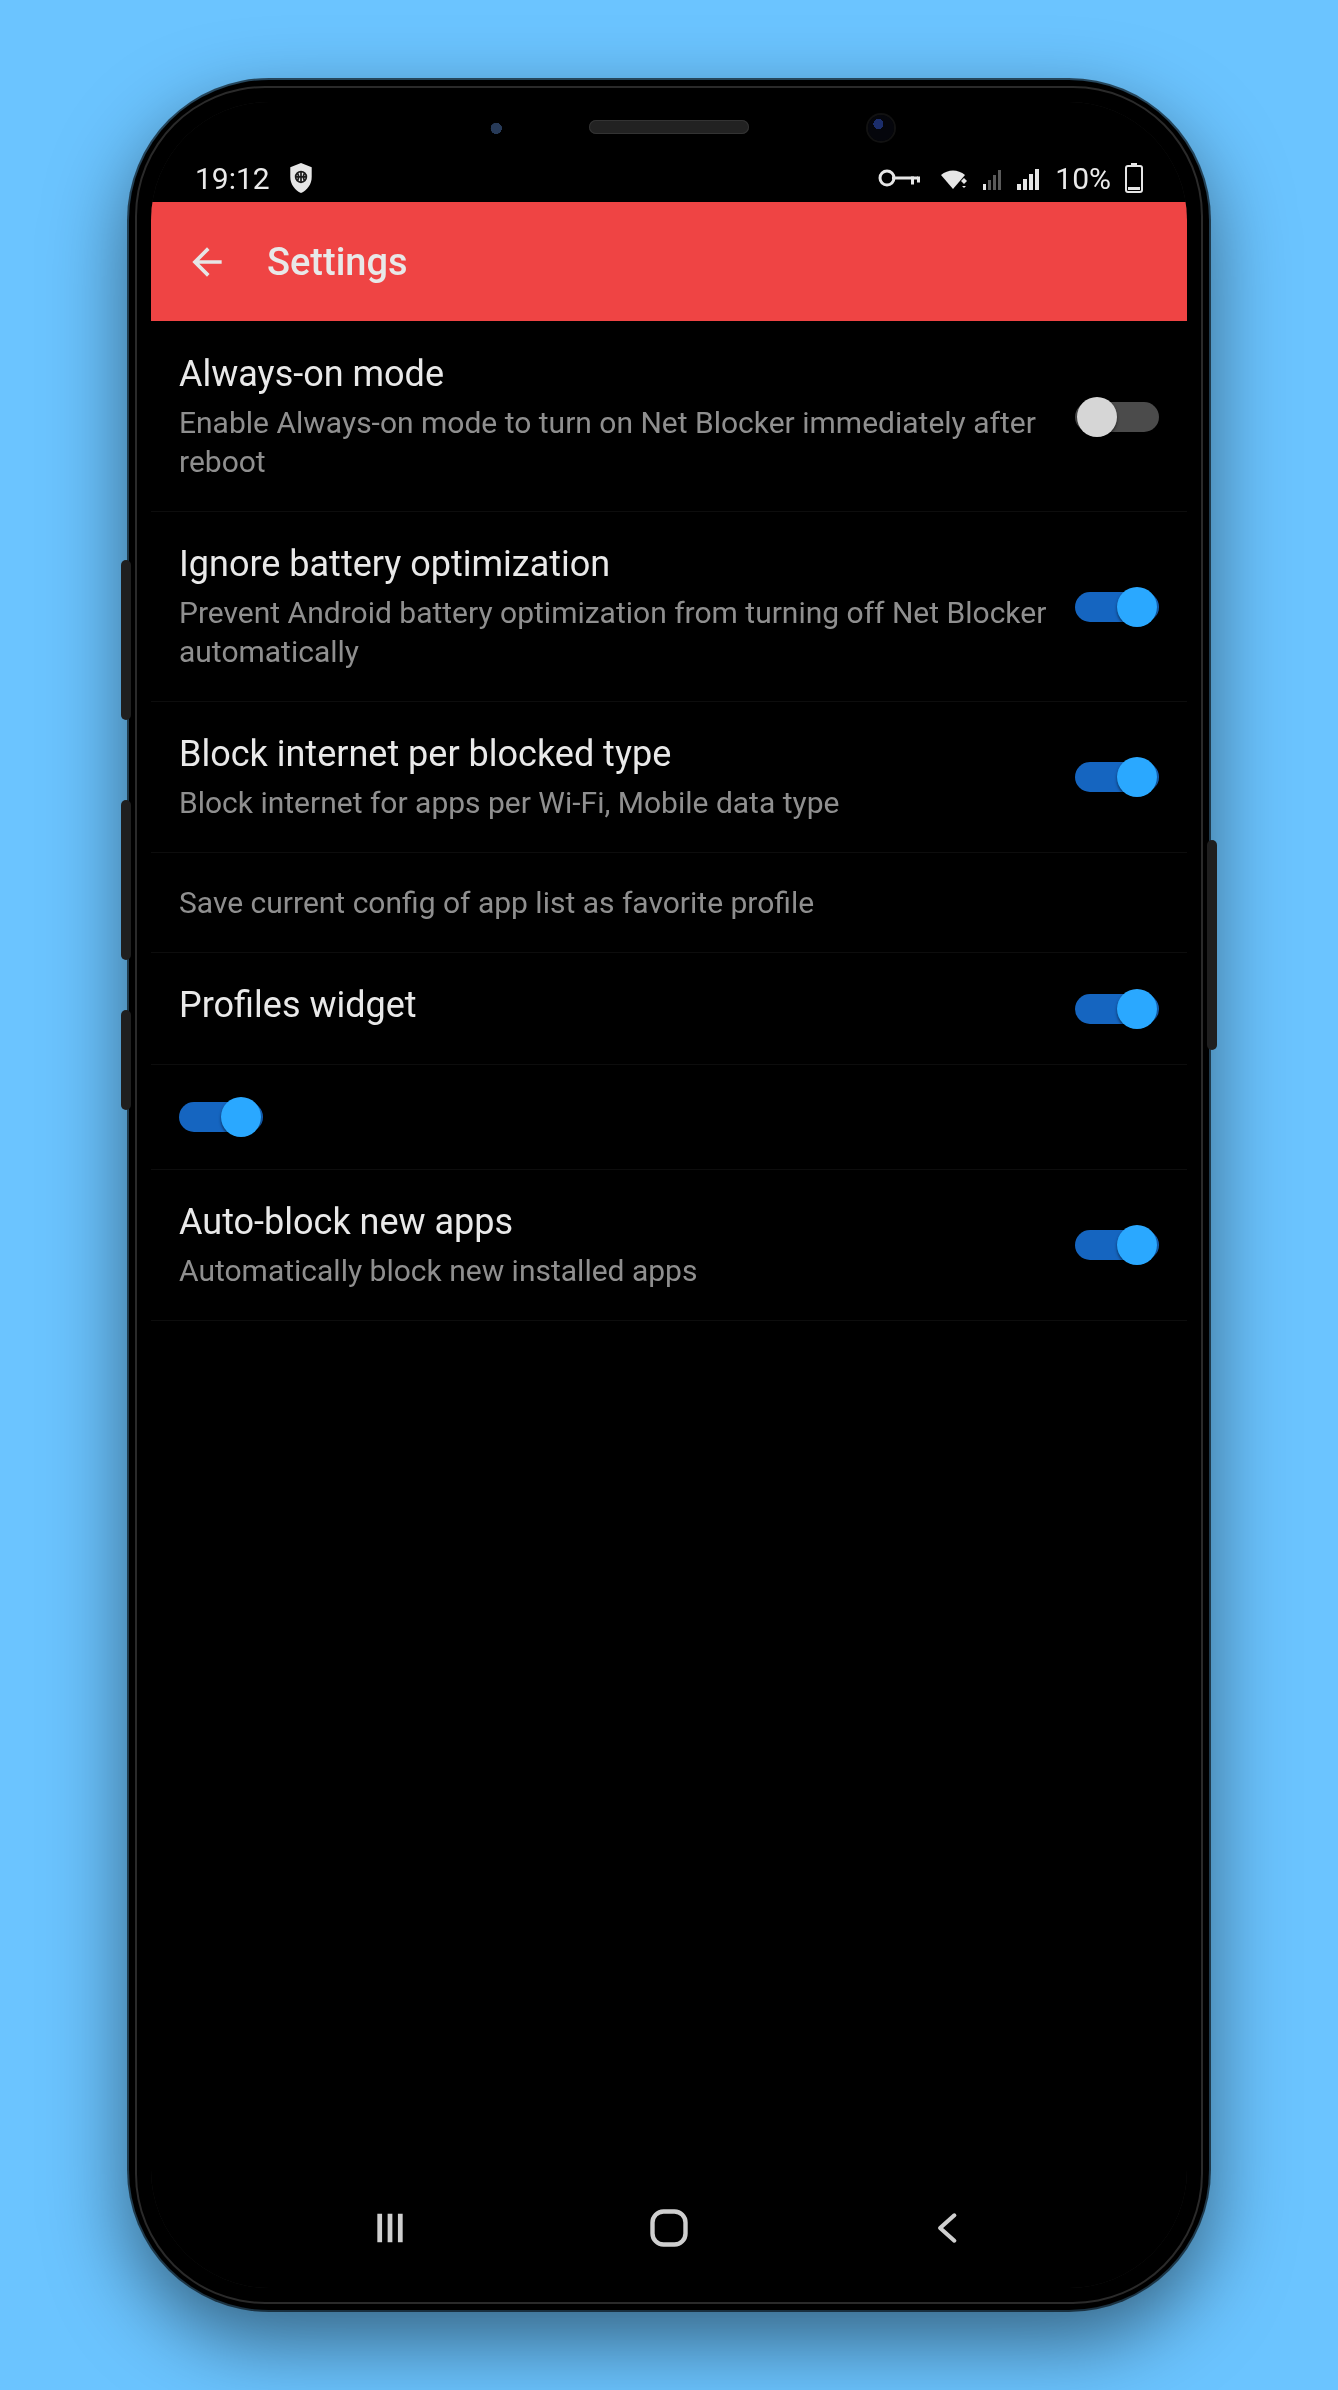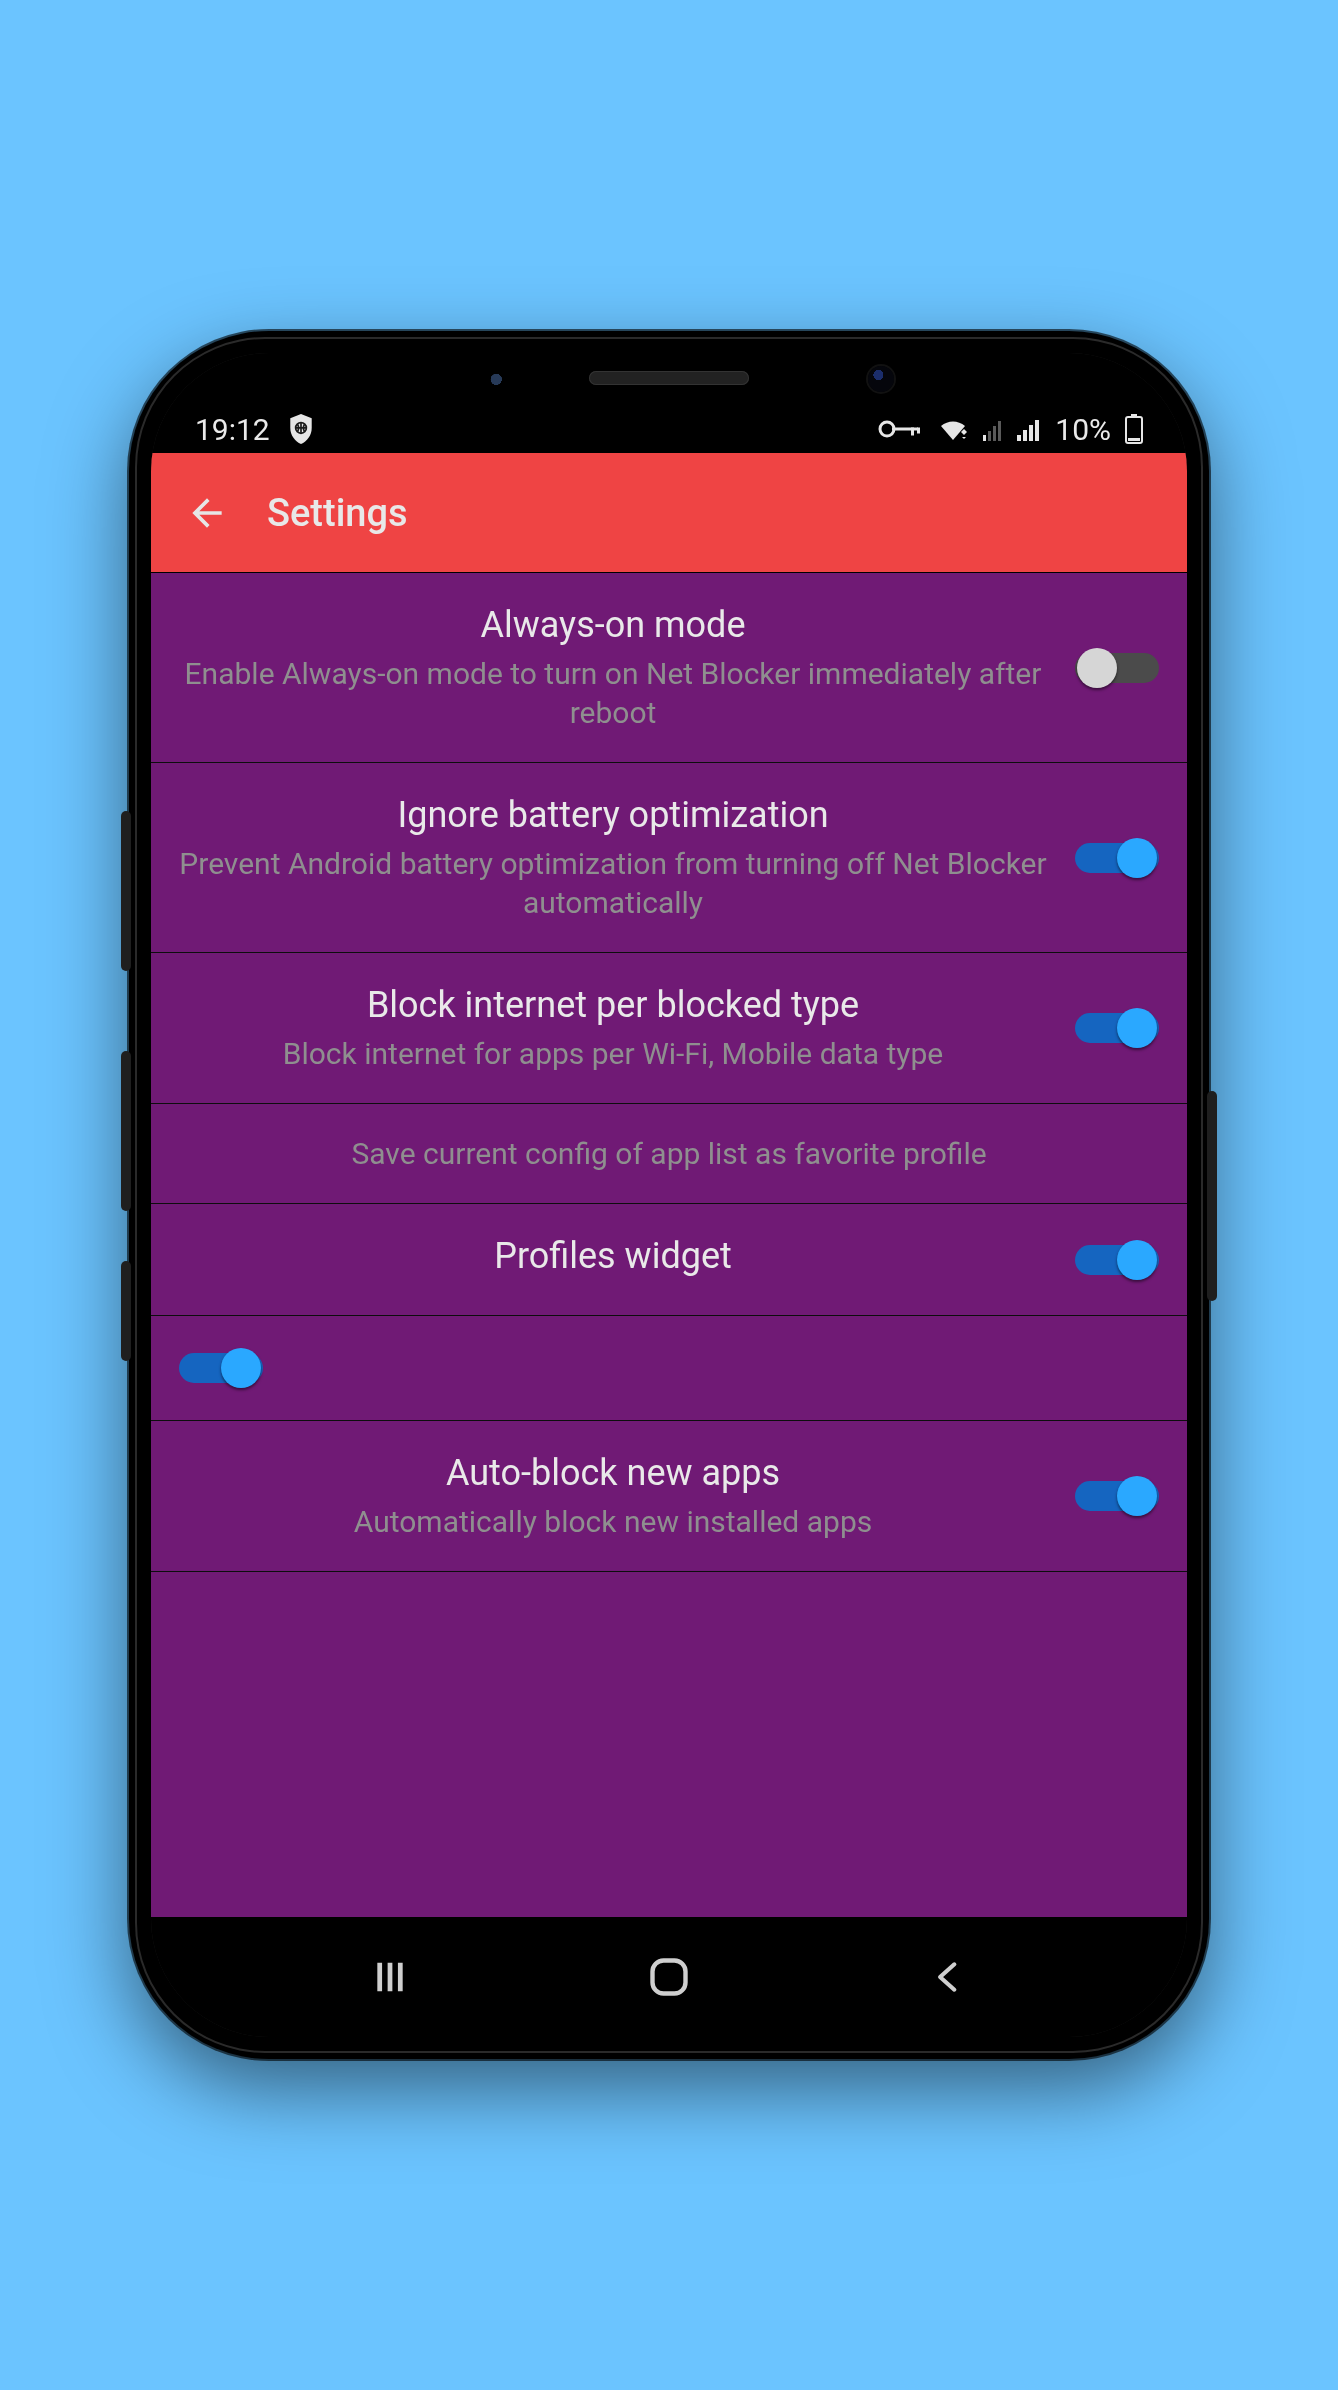--- a/index.html
+++ b/index.html
@@ -9,21 +9,21 @@
     font-family: Roboto, "Helvetica Neue", Arial, sans-serif;
     -webkit-font-smoothing: antialiased;
     display: flex;
     align-items: center;
     justify-content: center;
   }
 
   
   .phone {
     width: 1080px;
-    height: 1728px;
+    height: 2230px;
     background: #000;
     border-radius: 140px;
     padding: 22px;
     box-shadow: 0 0 0 2px rgba(0,0,0,.6), 0 30px 80px rgba(0,0,0,.5);
     position: relative;
   }
   .phone::before { 
     content: "";
     position: absolute; inset: 6px;
     border-radius: 130px;
@@ -104,21 +104,21 @@
     font-size: 38px;
     font-weight: 500;
   }
   .back-btn {
     width: 56px; height: 56px;
     display: flex; align-items: center; justify-content: center;
     color: #e6e6e6;
   }
 
   
-  .list { flex: 1; overflow: hidden; background: #701a75; text-align: center; }
+  .list { flex: 1; overflow: hidden; background: #000000; }
   .row {
     display: flex;
     align-items: center;
     justify-content: space-between;
     gap: 28px;
     padding: 30px 28px 30px 28px;
     border-bottom: 1px solid #0d0d0d;
   }
   .row .text { flex: 1; min-width: 0; }
   .row .title {

